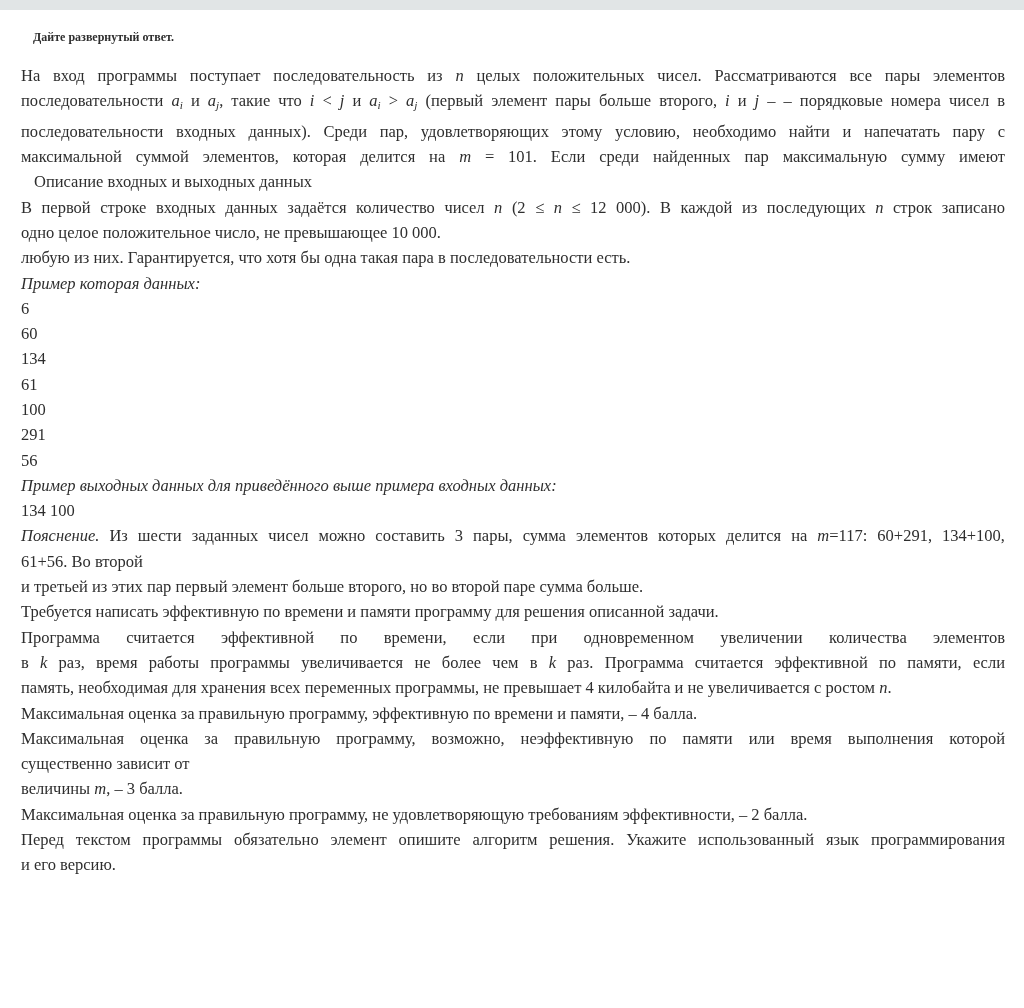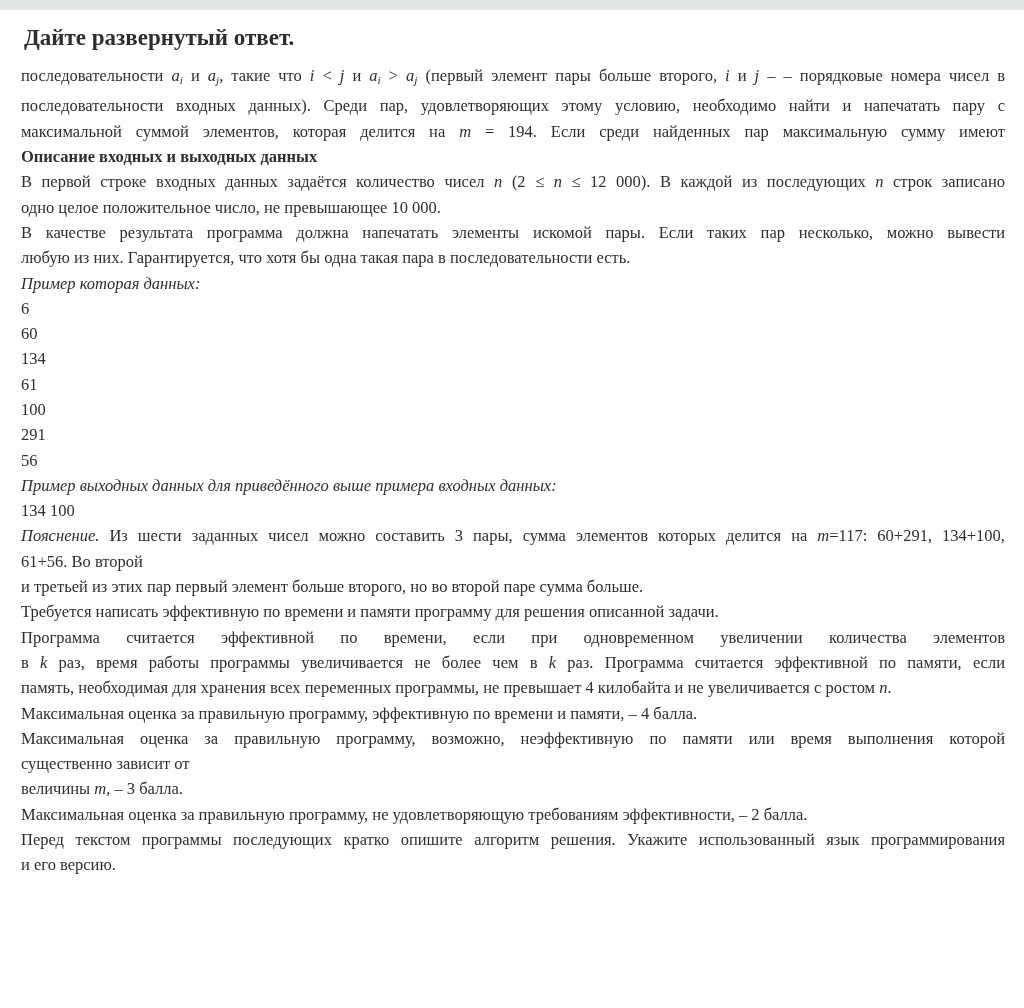--- a/index.html
+++ b/index.html
@@ -13,60 +13,60 @@
   }
   .top-bar {
     height: 10px;
     width: 100%;
     background: #e1e5e6;
   }
   .content {
     padding: 17px 19px 18px 21px;
   }
   h1.title {
-    font-size: 23px;
+    font-size: 12px;
     line-height: 21px;
     font-weight: bold;
-    margin: 0 0 15px 3px;
+    margin: 0 0 15px 12px;
     color: #2e2e2e;
   }
   p.line {
     margin: 0;
     font-size: 16.5px;
     line-height: 25.3px;
     white-space: normal;
   }
   p.line.stretch {
     text-align: justify;
     text-align-last: justify;
   }
   .r-n { }
-  .r-b { font-weight: bold; }
+  .r-b { font-weight: normal; margin-left: 13px; }
   .r-i { font-style: italic; }
   .r-sub {
     font-style: italic;
     font-size: 68%;
     vertical-align: -0.28em;
   }
 </style>
 </head>
 <body>
 
 <div class="page">
   <div class="top-bar"></div>
   <div class="content" id="doc-body">
     <h1 class="title">Дайте развернутый ответ.</h1>
 
+  <p class="line stretch"><span class="r-n">На вход программы поступает последовательность из </span><span class="r-i">n</span><span class="r-n"> целых положительных чисел. Рассматриваются все пары элементов</span></p>
       <p class="line stretch"><span class="r-n">последовательности </span><span class="r-i">a</span><span class="r-sub">i</span><span class="r-n"> и </span><span class="r-i">a</span><span class="r-sub">j</span><span class="r-n">, такие что </span><span class="r-i">i</span><span class="r-n"> &lt; </span><span class="r-i">j</span><span class="r-n"> и </span><span class="r-i">a</span><span class="r-sub">i</span><span class="r-n"> &gt; </span><span class="r-i">a</span><span class="r-sub">j</span><span class="r-n"> (первый элемент пары больше второго, </span><span class="r-i">i</span><span class="r-n"> и </span><span class="r-i">j</span><span class="r-n"> – – порядковые номера чисел в</span></p>
       <p class="line stretch"><span class="r-n">последовательности входных данных). Среди пар, удовлетворяющих этому условию, необходимо найти и напечатать пару с</span></p>
-      <p class="line stretch"><span class="r-n">максимальной суммой элементов, которая делится на </span><span class="r-i">m</span><span class="r-n"> = 194. Если среди найденных пар максимальную сумму имеют</span></p>
+      <p class="line stretch"><span class="r-n">максимальной суммой элементов, которая делится на </span><span class="r-i">m</span><span class="r-n"> = 101. Если среди найденных пар максимальную сумму имеют</span></p>
       <p class="line"><span class="r-b">Описание входных и выходных данных</span></p>
       <p class="line stretch"><span class="r-n">В первой строке входных данных задаётся количество чисел </span><span class="r-i">n</span><span class="r-n"> (2 ≤ </span><span class="r-i">n</span><span class="r-n"> ≤ 12 000). В каждой из последующих </span><span class="r-i">n</span><span class="r-n"> строк записано</span></p>
       <p class="line"><span class="r-n">одно целое положительное число, не превышающее 10 000.</span></p>
-      <p class="line stretch"><span class="r-n">В качестве результата программа должна напечатать элементы искомой пары. Если таких пар несколько, можно вывести</span></p>
       <p class="line"><span class="r-n">любую из них. Гарантируется, что хотя бы одна такая пара в последовательности есть.</span></p>
       <p class="line"><span class="r-i">Пример которая данных:</span></p>
       <p class="line"><span class="r-n">6</span></p>
       <p class="line"><span class="r-n">60</span></p>
       <p class="line"><span class="r-n">134</span></p>
       <p class="line"><span class="r-n">61</span></p>
       <p class="line"><span class="r-n">100</span></p>
       <p class="line"><span class="r-n">291</span></p>
       <p class="line"><span class="r-n">56</span></p>
       <p class="line"><span class="r-i">Пример выходных данных для приведённого выше примера входных данных:</span></p>
@@ -76,16 +76,16 @@
       <p class="line"><span class="r-n">и третьей из этих пар первый элемент больше второго, но во второй паре сумма больше.</span></p>
       <p class="line"><span class="r-n">Требуется написать эффективную по времени и памяти программу для решения описанной задачи.</span></p>
       <p class="line stretch"><span class="r-n">Программа считается эффективной по времени, если при одновременном увеличении количества элементов</span></p>
       <p class="line stretch"><span class="r-n">в </span><span class="r-i">k</span><span class="r-n"> раз, время работы программы увеличивается не более чем в </span><span class="r-i">k</span><span class="r-n"> раз. Программа считается эффективной по памяти, если</span></p>
       <p class="line"><span class="r-n">память, необходимая для хранения всех переменных программы, не превышает 4 килобайта и не увеличивается с ростом </span><span class="r-i">n</span><span class="r-n">.</span></p>
       <p class="line"><span class="r-n">Максимальная оценка за правильную программу, эффективную по времени и памяти, – 4 балла.</span></p>
       <p class="line stretch"><span class="r-n">Максимальная оценка за правильную программу, возможно, неэффективную по памяти или время выполнения которой</span></p>
       <p class="line"><span class="r-n">существенно зависит от</span></p>
       <p class="line"><span class="r-n">величины </span><span class="r-i">m</span><span class="r-n">, – 3 балла.</span></p>
       <p class="line"><span class="r-n">Максимальная оценка за правильную программу, не удовлетворяющую требованиям эффективности, – 2 балла.</span></p>
-      <p class="line stretch"><span class="r-n">Перед текстом программы последующих кратко опишите алгоритм решения. Укажите использованный язык программирования</span></p>
+      <p class="line stretch"><span class="r-n">Перед текстом программы обязательно элемент опишите алгоритм решения. Укажите использованный язык программирования</span></p>
       <p class="line"><span class="r-n">и его версию.</span></p>
     </div>
 </div>
 
 </body></html>

